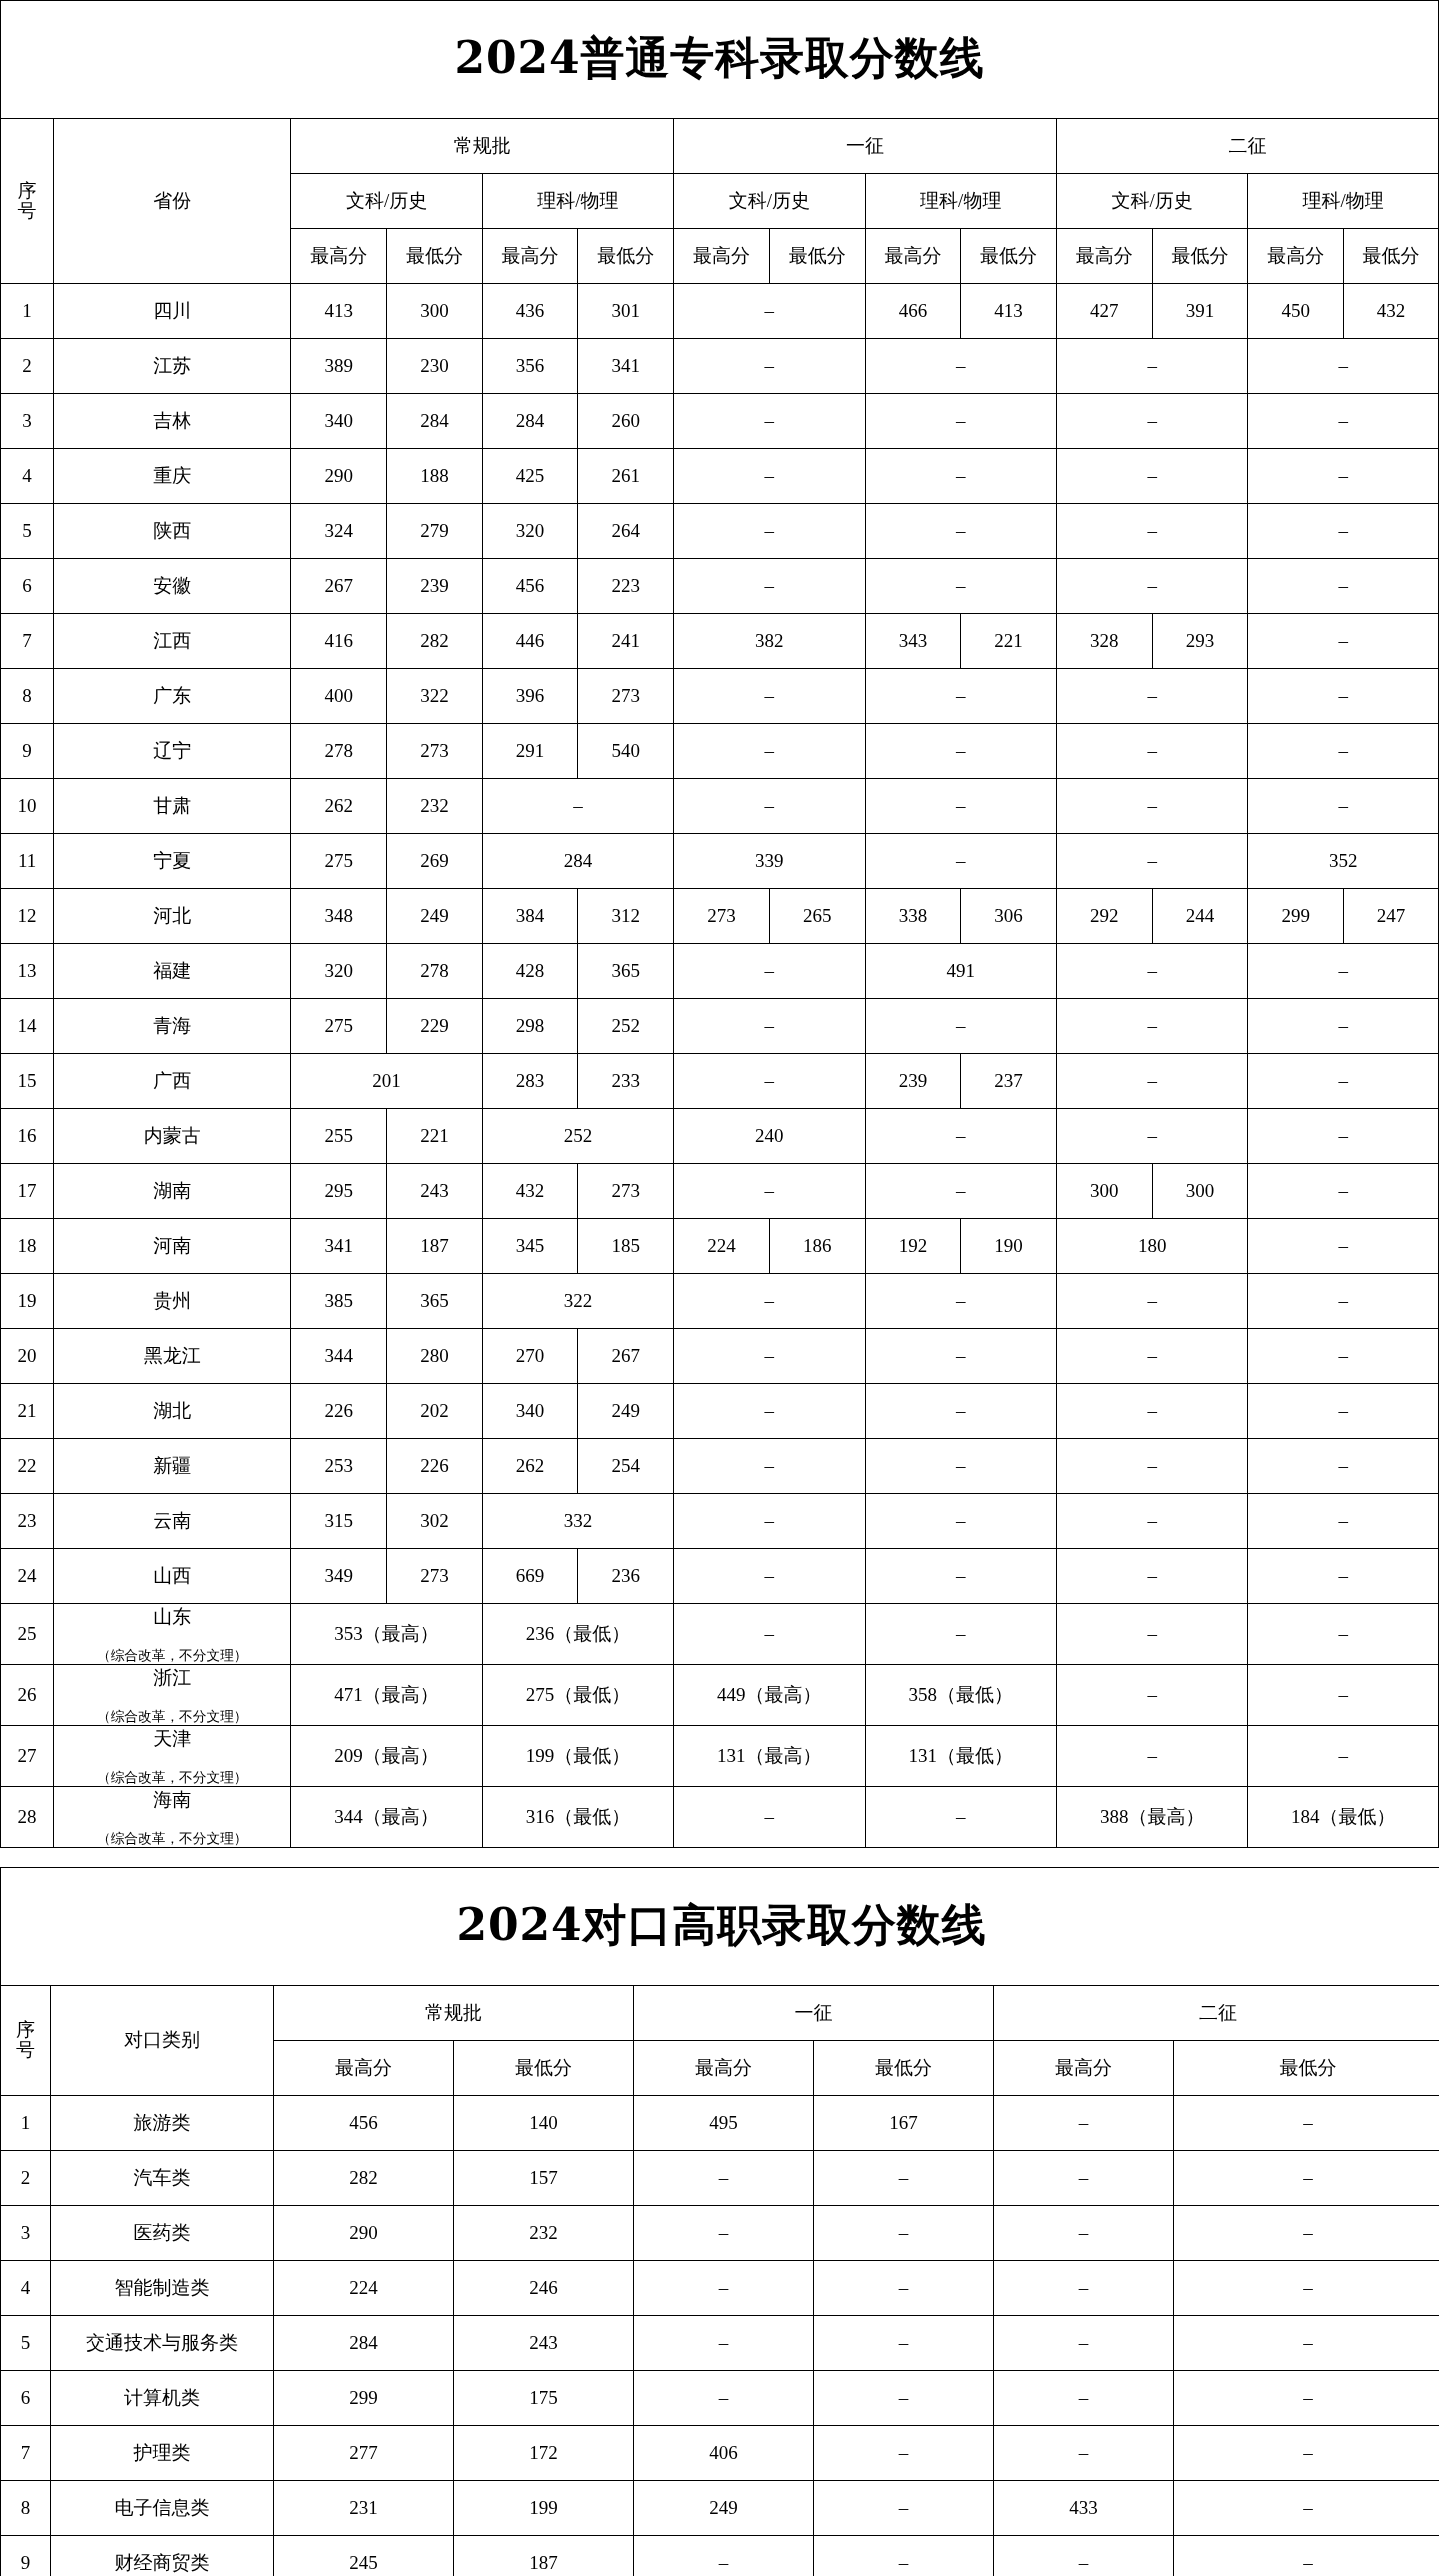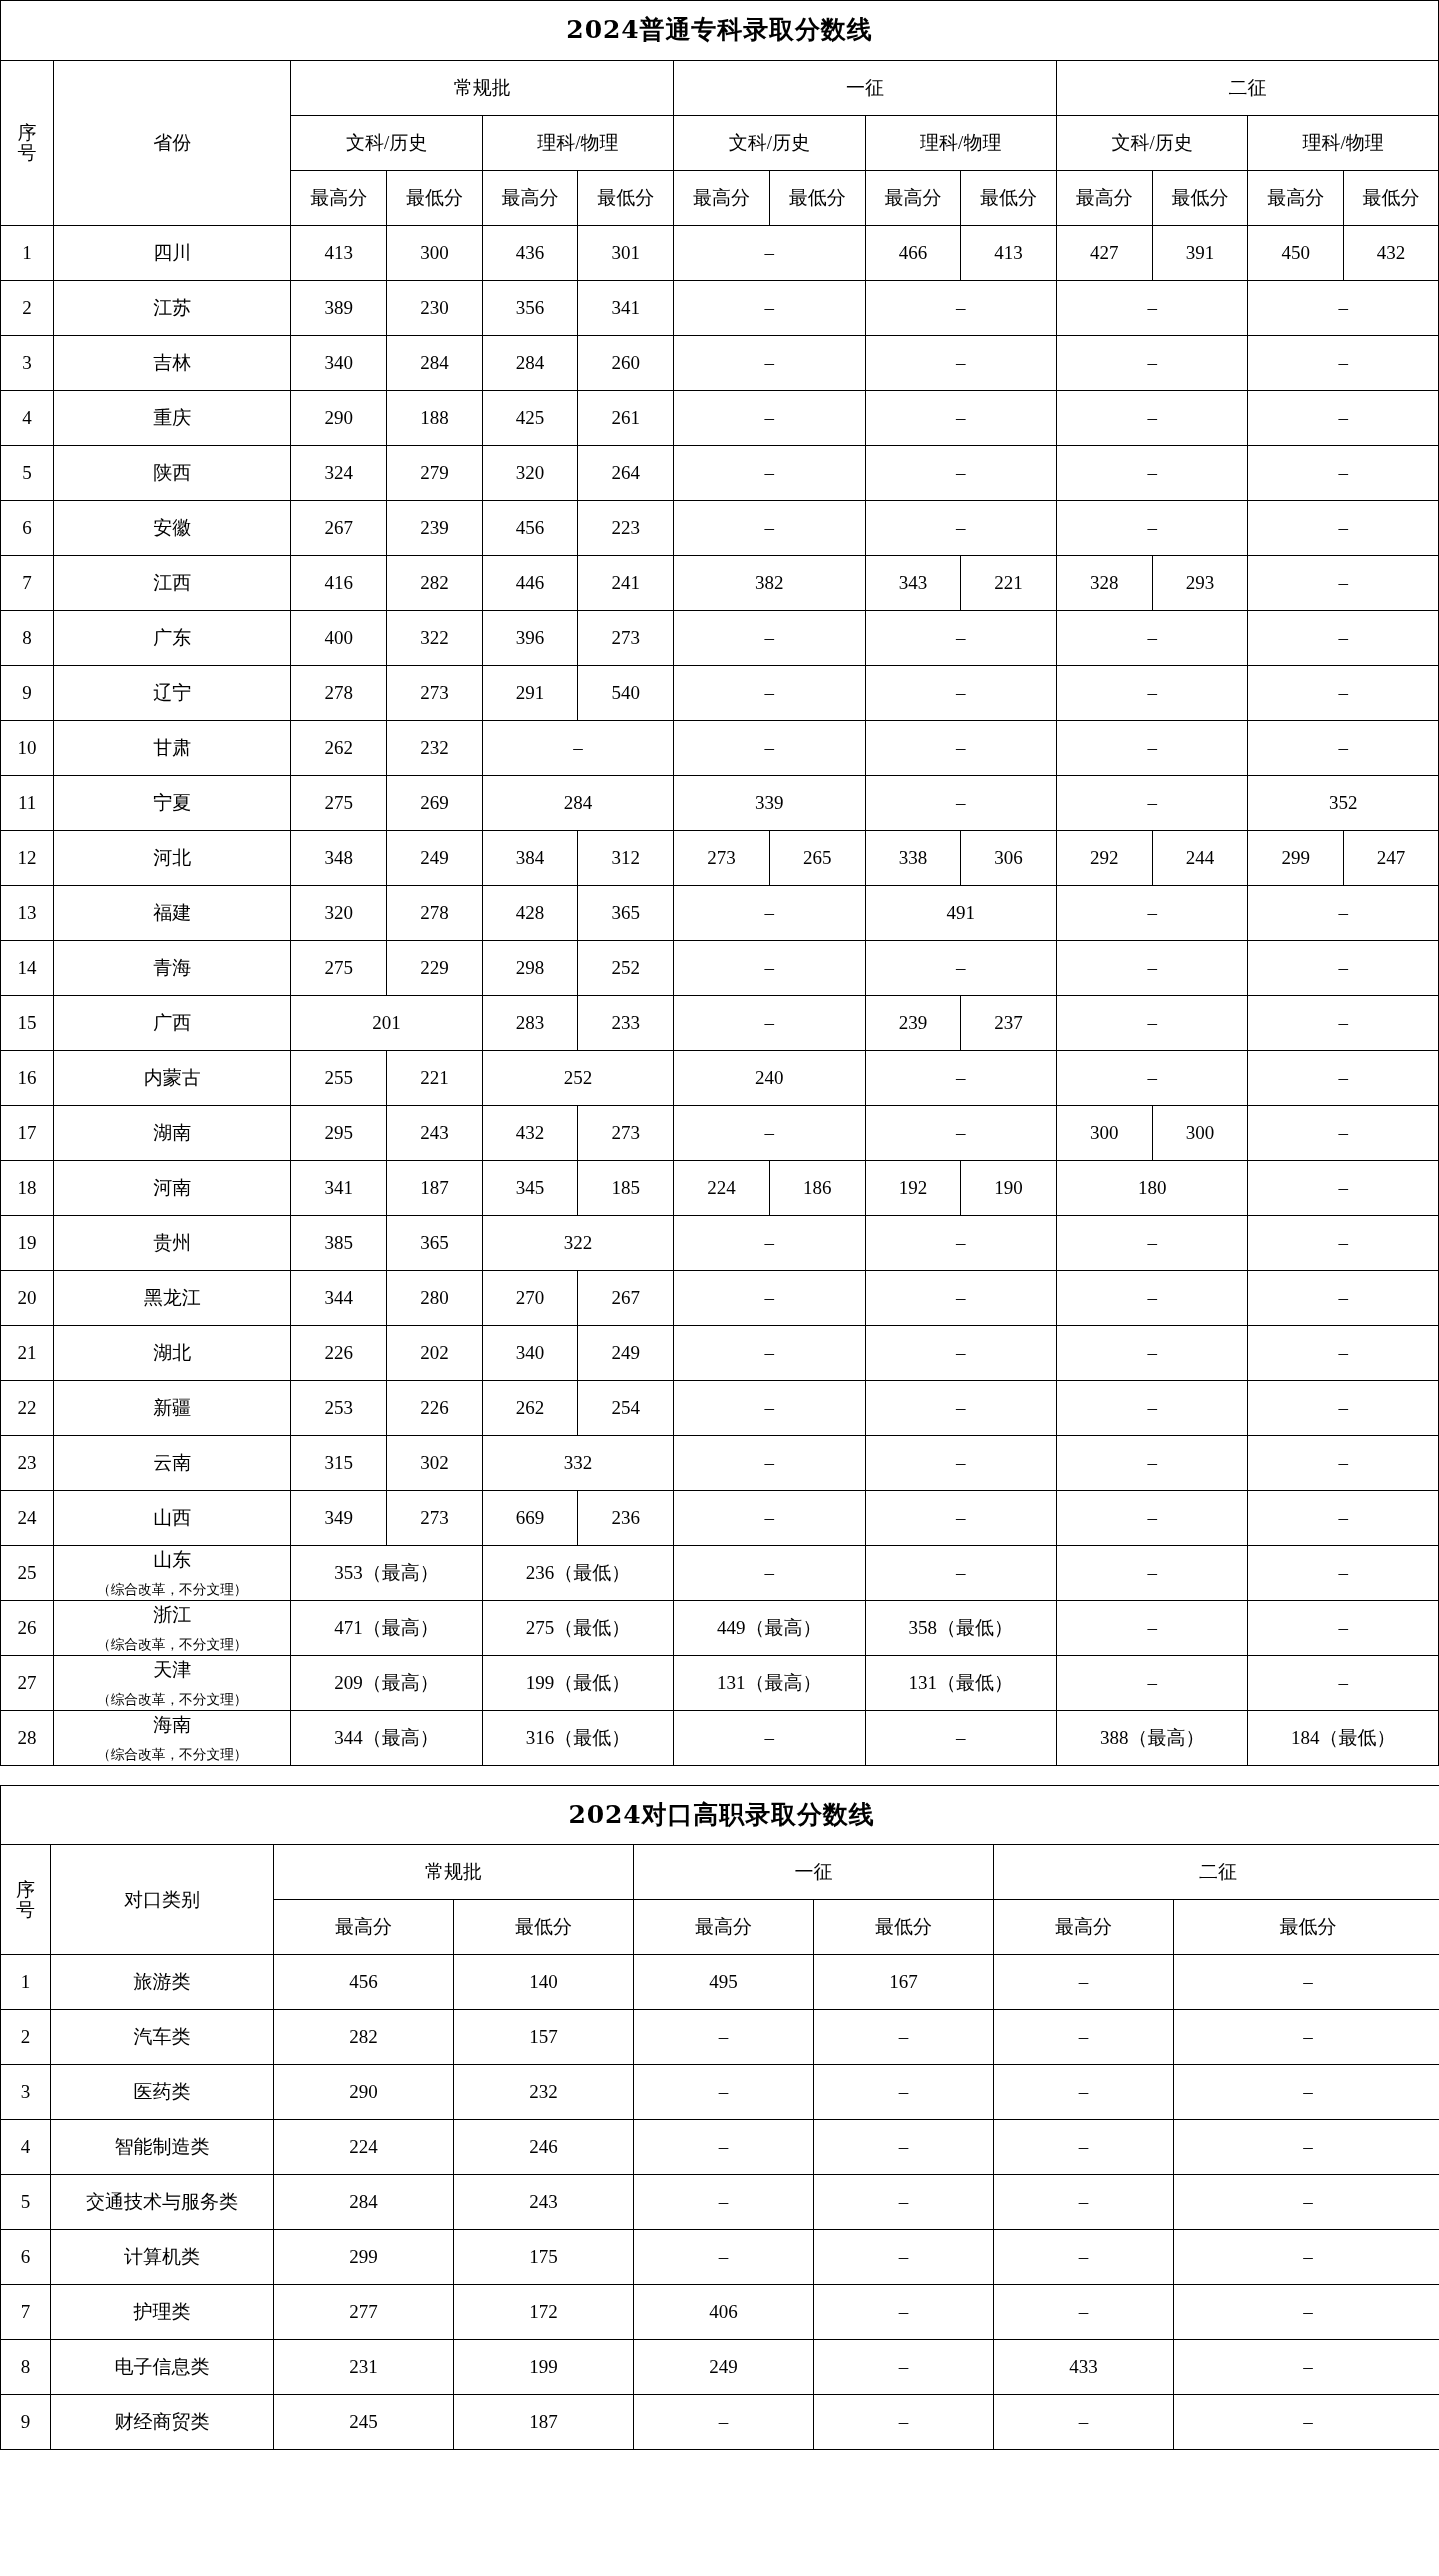--- a/index.html
+++ b/index.html
@@ -12,24 +12,24 @@
     font-family: "Liberation Serif", "DejaVu Serif", serif;
     color: #000000;
     -webkit-font-smoothing: antialiased;
   }
   .page {
     width: 1439px;
     position: relative;
   }
   h1.doc-title {
     font-family: "DejaVu Serif", "Liberation Serif", serif;
-    font-size: 25px;
+    font-size: 44px;
     font-weight: bold;
     text-align: center;
-    margin: 0;
+    margin: 16px;
     padding: 12px 0 13.7px 0;
     letter-spacing: 0.9px;
   }
   table.grid {
     border-collapse: collapse;
     width: 1439px;
     table-layout: fixed;
   }
   table.grid td, table.grid th {
     border: 0.9px solid #000;
@@ -44,21 +44,21 @@
   .hdr-big {
     font-size: 20.5px;
   }
   .prov {
     font-size: 20.5px;
   }
   .prov small {
     display: block;
     font-size: 13.7px;
     line-height: 1.25;
-    margin-top: 8px;
+    margin-top: 17px;
   }
   .idx {
     font-size: 18px;
   }
   .vert-idx {
     font-size: 19px;
     line-height: 1.05;
     letter-spacing: 0px;
   }
   .vert-idx span {

